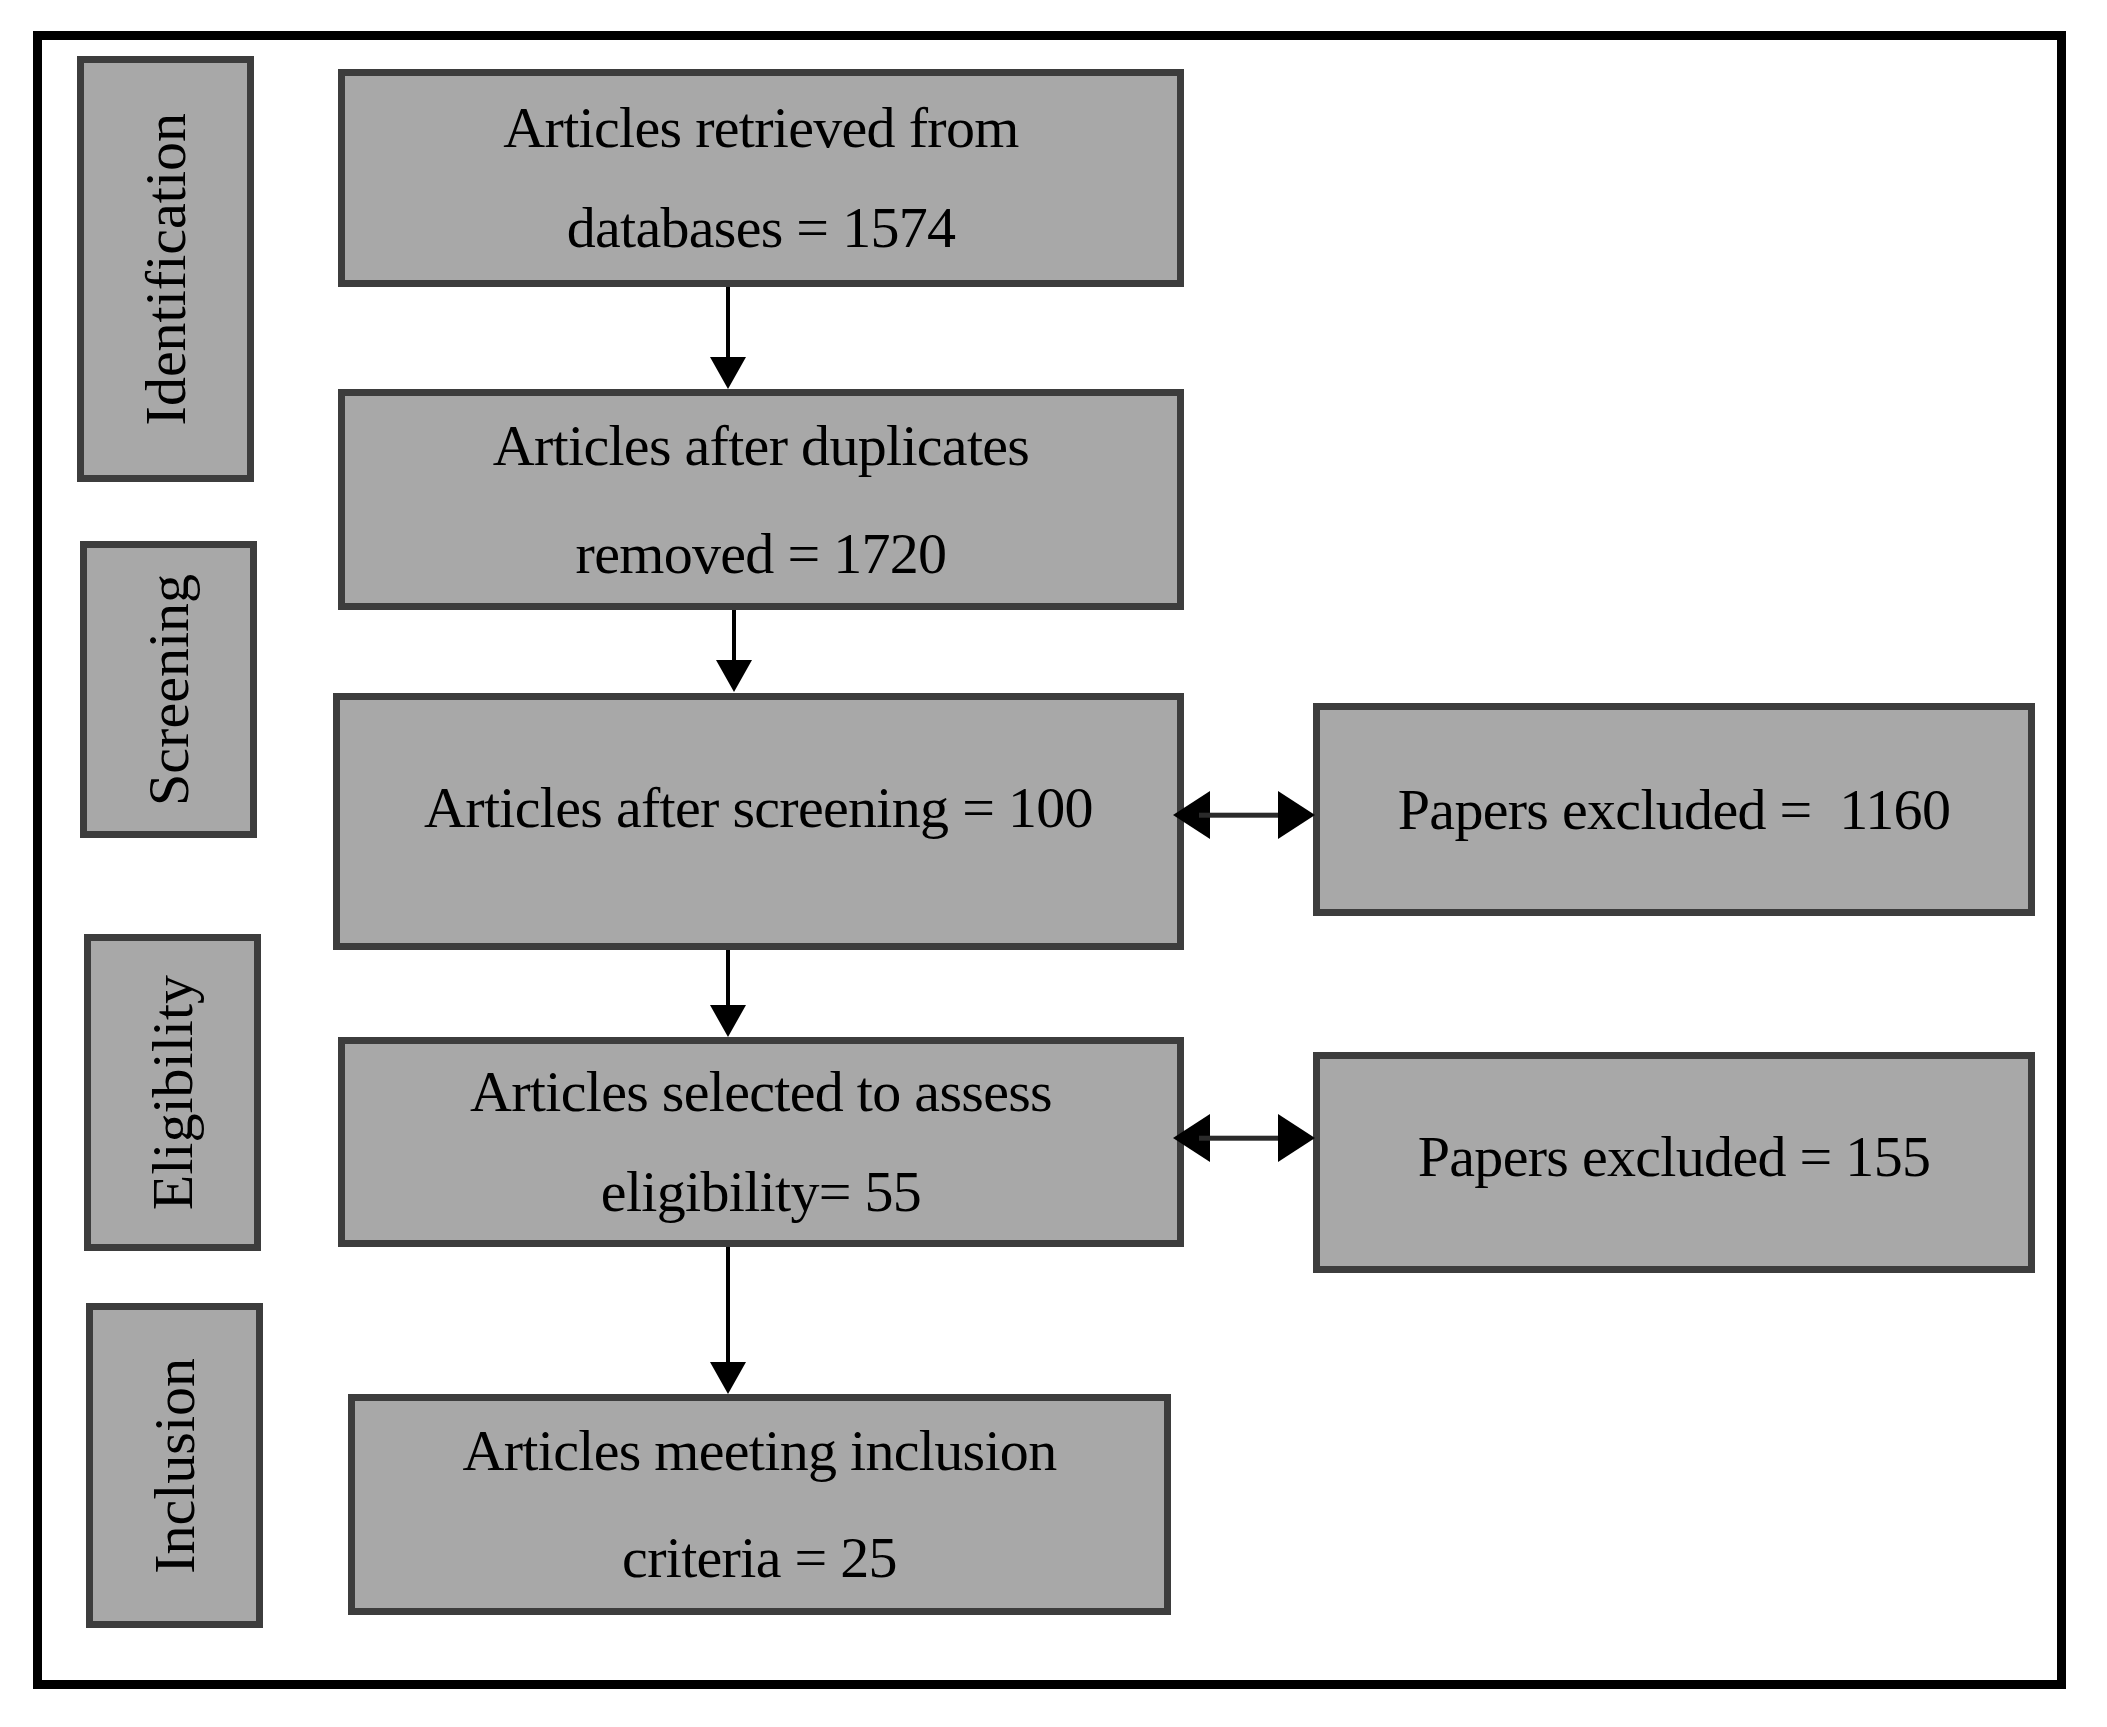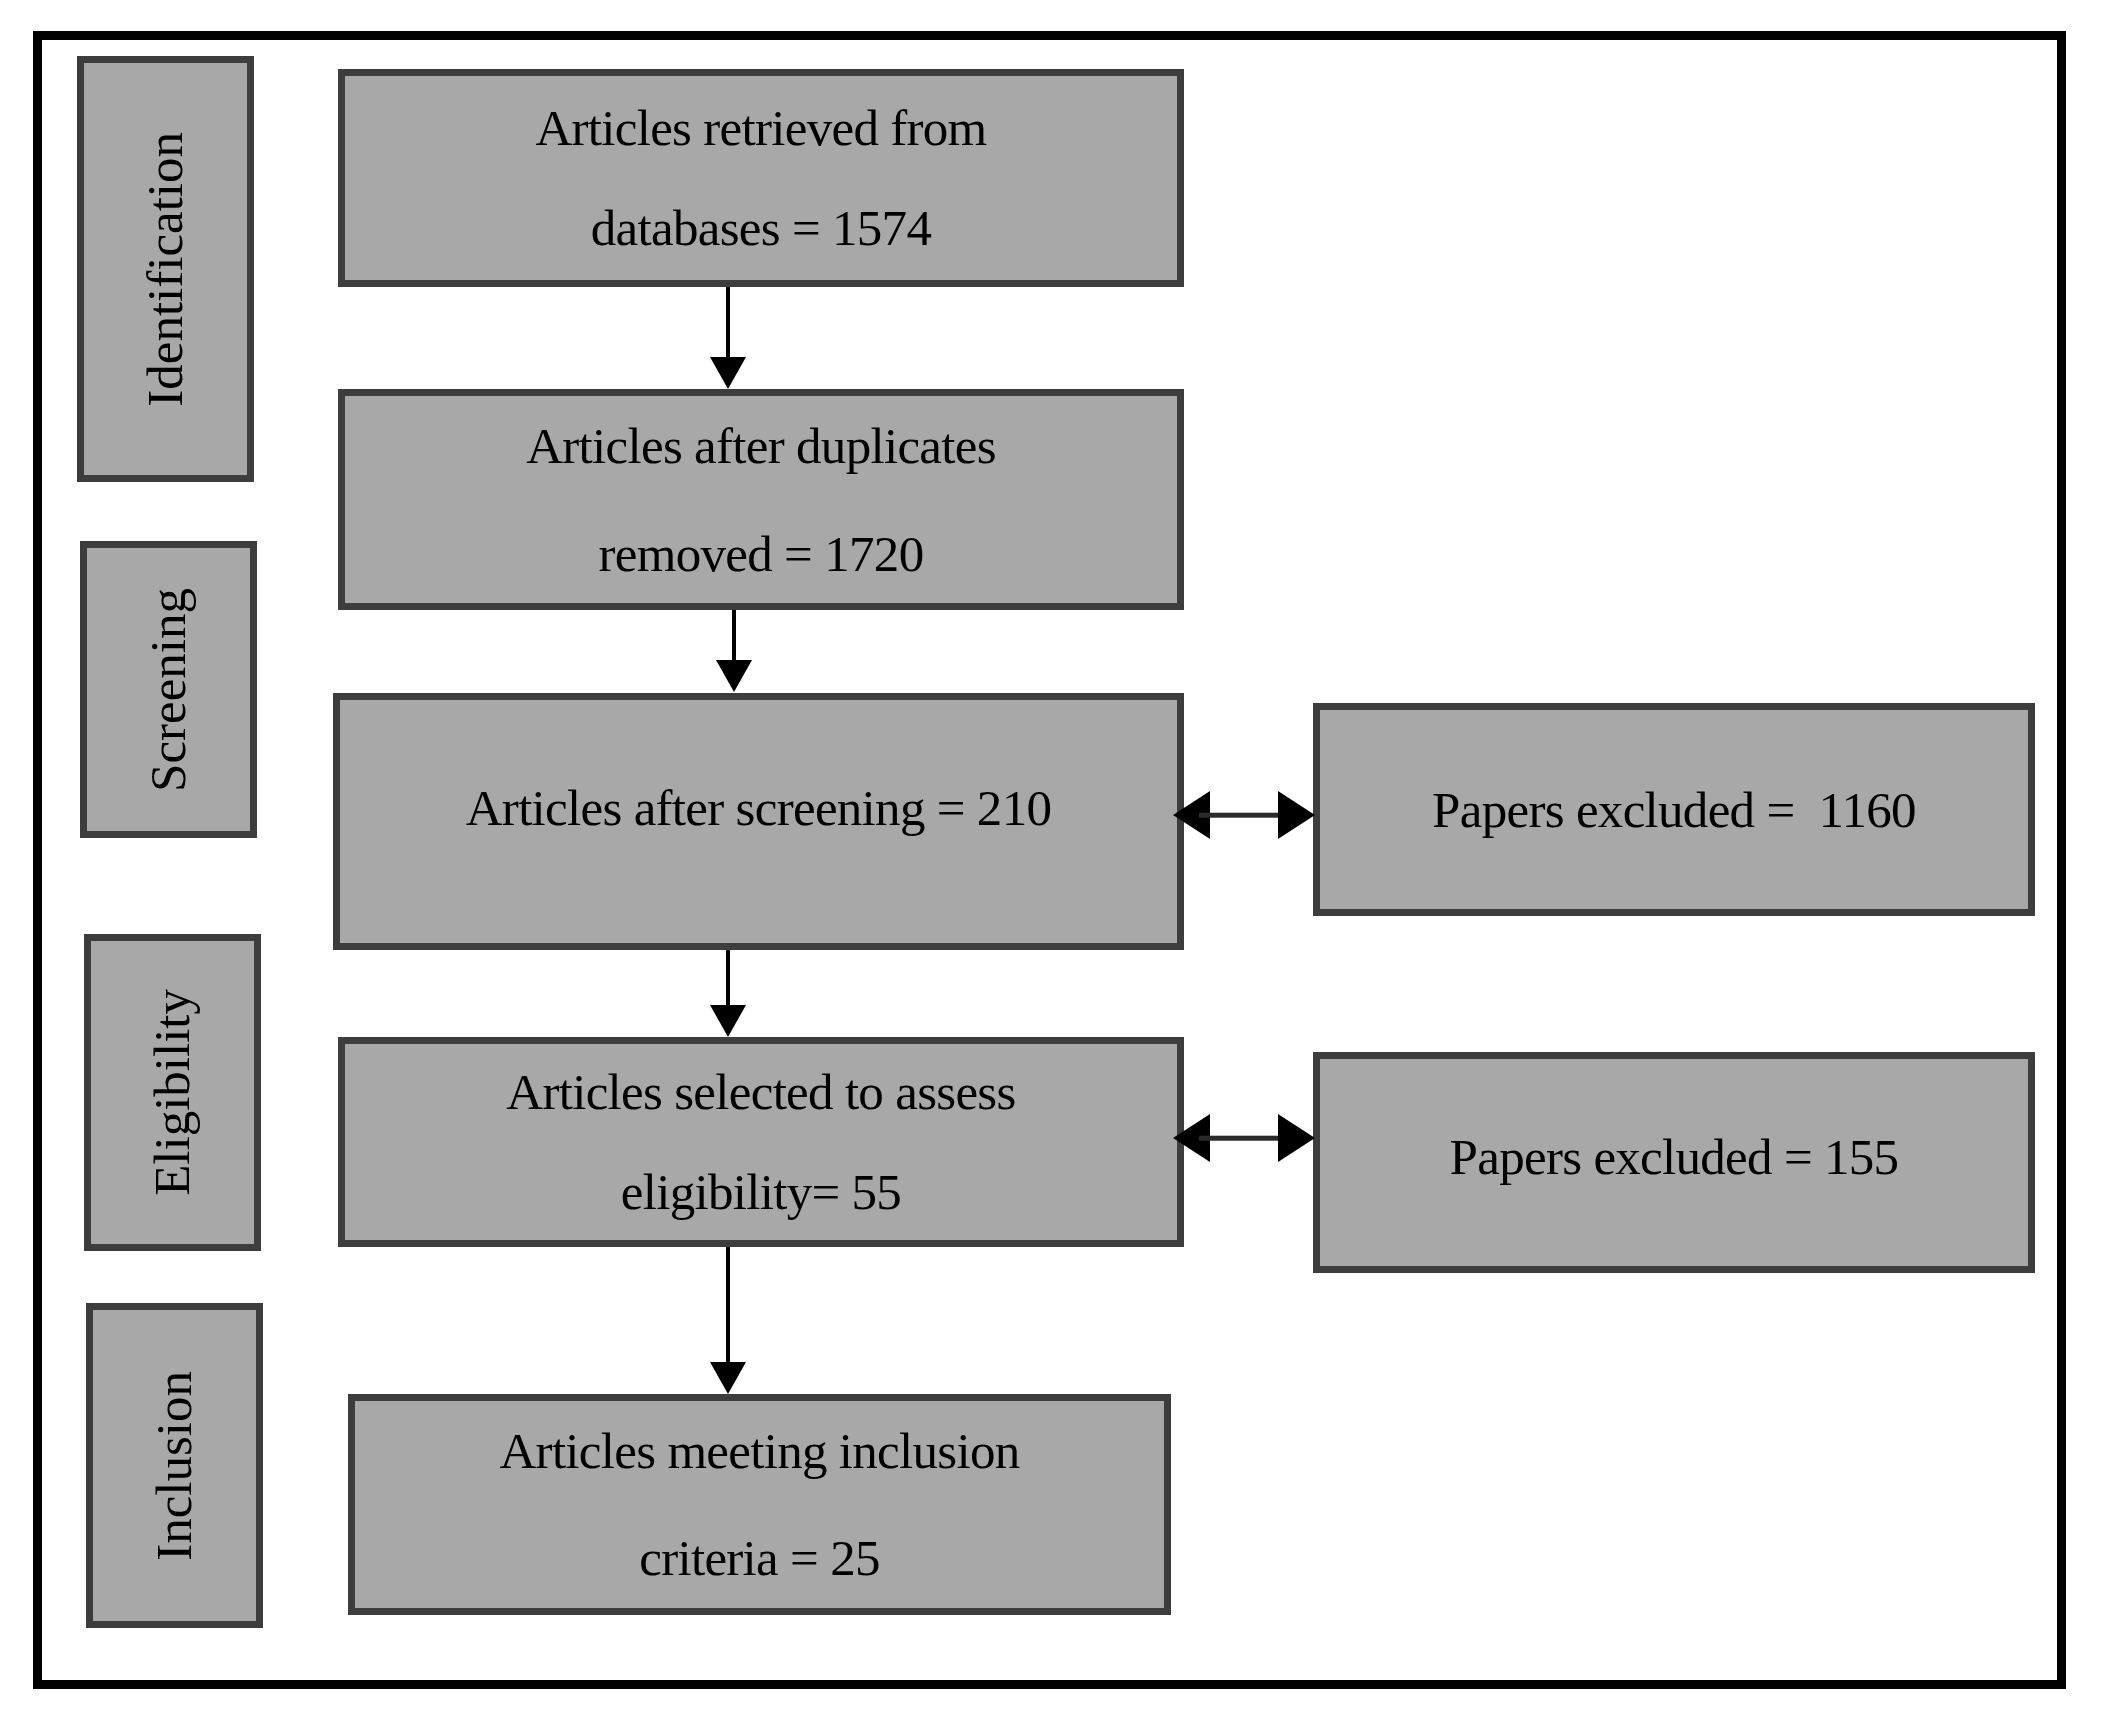--- a/index.html
+++ b/index.html
@@ -31,21 +31,21 @@
     background: #a8a8a8;
     border: 7.3px solid #3d3d3d;
     box-sizing: border-box;
     display: flex;
     flex-direction: column;
     align-items: center;
     justify-content: center;
     text-align: center;
   }
   .gbox .line {
-    font-size: 51px;
+    font-size: 58px;
     line-height: 100px;
     white-space: pre-wrap;
     letter-spacing: -0.7px;
   }
   
   .stage {
     flex-direction: row;
   }
   .stage .line {
     writing-mode: vertical-rl;
@@ -150,21 +150,21 @@
 
   <div class="gbox fb1">
     <span class="line">Articles retrieved from</span>
     <span class="line">databases = 1574</span>
   </div>
   <div class="gbox fb2">
     <span class="line">Articles after duplicates</span>
     <span class="line">removed = 1720</span>
   </div>
   <div class="gbox fb3">
-    <span class="line">Articles after screening = 210</span>
+    <span class="line">Articles after screening = 100</span>
   </div>
   <div class="gbox fb4">
     <span class="line">Articles selected to assess</span>
     <span class="line">eligibility= 55</span>
   </div>
   <div class="gbox fb5">
     <span class="line">Articles meeting inclusion</span>
     <span class="line">criteria = 25</span>
   </div>
 

